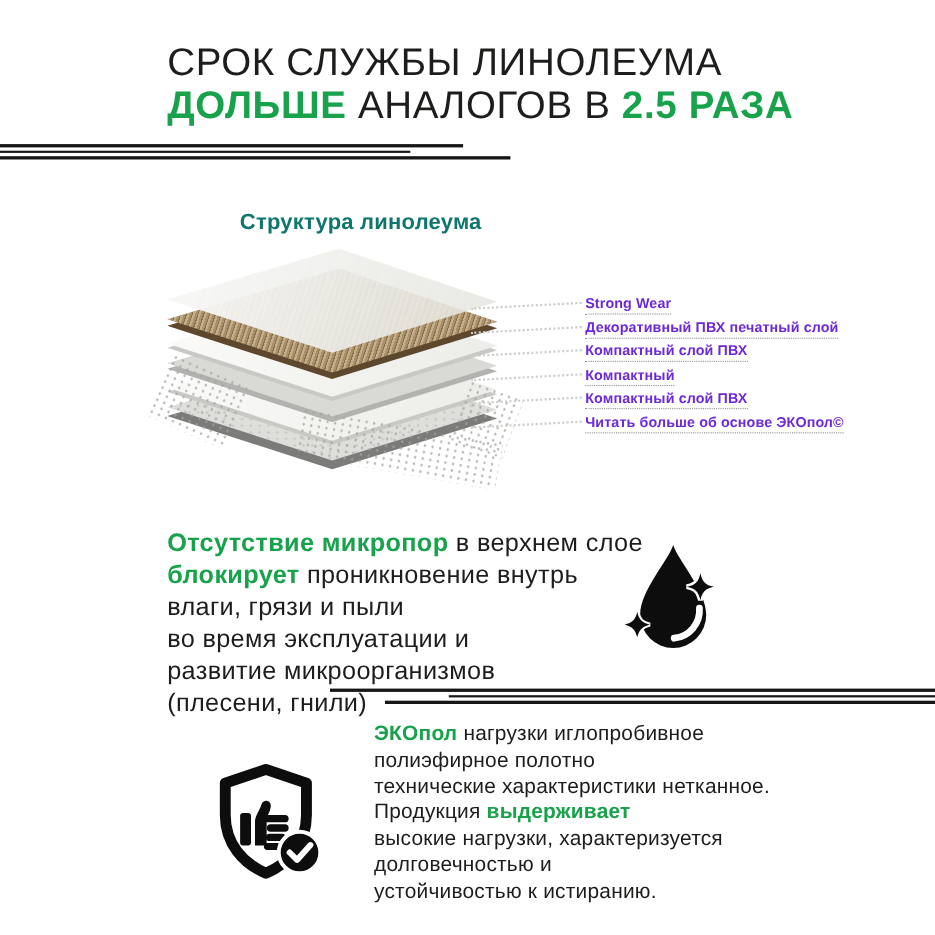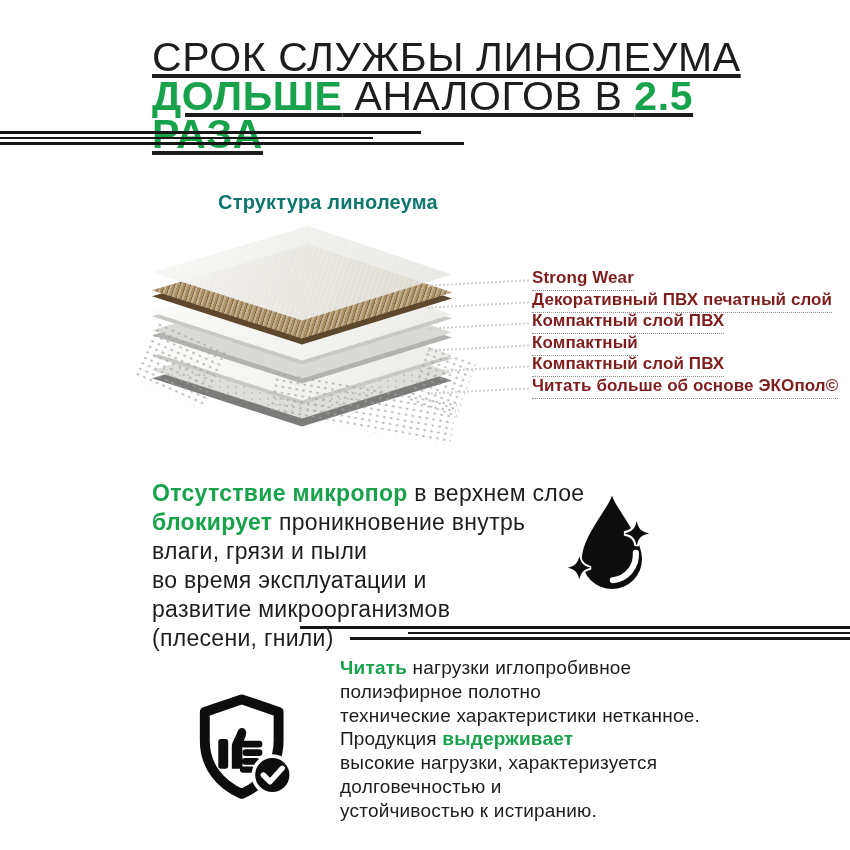--- a/index.html
+++ b/index.html
@@ -2,21 +2,21 @@
 <html><head>
 <meta charset="utf-8">
 <style>
   * { margin:0; padding:0; box-sizing:border-box; }
   html,body { background:#fff; }
   body { font-family:"Liberation Sans","DejaVu Sans",sans-serif; }
   .canvas { position:relative; width:850px; height:850px; background:#ffffff; overflow:hidden; }
 
   
   .hdr { position:absolute; left:152px; top:38px; width:660px; color:#1d1d1b;
-         font-size:41px; line-height:38px; letter-spacing:0.6px; font-weight:500;text-decoration:underline; }
+         font-size:35px; line-height:38px; letter-spacing:0.6px; font-weight:500; }
   .hdr .row2 { margin-top:1px; }
   .green-b { color:#17A24B; font-weight:800; }
 
   
   .bar { position:absolute; background:#161616; }
   .tl1 { left:0; top:131px; width:421px; height:3px; }
   .tl2 { left:0; top:137px; width:373px; height:2px; }
   .tl3 { left:0; top:142px; width:464px; height:3px; }
   .ml1 { left:300px; right:0; top:626px; height:3px; }
   .ml2 { left:408px; right:0; top:632px; height:2px; }
@@ -53,21 +53,21 @@
           background-size:7px 6px; opacity:0.8; }
   .dp1 { left:-6px; top:108px; width:78px; height:62px; transform:rotate(24deg); }
   .dp2 { left:122px; top:160px; width:185px; height:44px; transform:rotate(10deg); }
   .dp3 { left:268px; top:126px; width:52px; height:58px; transform:rotate(20deg); }
 
   
   .labels { position:absolute; left:428px; top:264px; width:300px; }
   .lab-row { position:absolute; left:0; display:flex; align-items:flex-end; }
   .leader { width:101px; height:0; border-top:2px dotted #cfcfca;
             transform:rotate(-3deg); margin:0 3px 7px 0; }
-  .lab-txt { font-size:17px; font-weight:700; color:#7f1d1d; letter-spacing:0.1px;
+  .lab-txt { font-size:13px; font-weight:700; color:#6d28d9; letter-spacing:0.1px;
              border-bottom:1.5px dotted #8f8f8b; padding-bottom:2px; white-space:nowrap; }
 
   
   .para { position:absolute; color:#1d1d1b; font-weight:500; }
   .p-micro { left:152px; top:479px; width:440px; font-size:23px; line-height:29px; letter-spacing:0.3px; }
   .p-base  { left:340px; top:656px; width:390px; font-size:19px; line-height:23.8px; letter-spacing:0.2px; }
 
   
   .drop-wrap { position:absolute; left:566px; top:491px; width:92px; height:106px; }
   .shield-wrap { position:absolute; left:198px; top:694px; width:100px; height:108px; }
@@ -162,21 +162,21 @@
       <path d="M78 34 C80 43 83 46 92 48 C83 50 80 53 78 62 C76 53 73 50 64 48 C73 46 76 43 78 34 Z" fill="#0d0d0d" stroke="#ffffff" stroke-width="5" paint-order="stroke"></path>
       <path d="M13 74 C15 82 18 85 26 87 C18 89 15 92 13 100 C11 92 8 89 0 87 C8 85 11 82 13 74 Z" fill="#0d0d0d" stroke="#ffffff" stroke-width="4" paint-order="stroke"></path>
     </svg>
   </div>
 
   <div class="bar ml1"></div>
   <div class="bar ml2"></div>
   <div class="bar ml3"></div>
 
   <div class="para p-base">
-      <div><span class="green-b">Читать</span><span> нагрузки иглопробивное</span></div>
+      <div><span class="green-b">ЭКОпол</span><span> нагрузки иглопробивное</span></div>
       <div><span>полиэфирное полотно</span></div>
       <div><span>технические характеристики нетканное.</span></div>
       <div><span>Продукция </span><span class="green-b">выдерживает</span></div>
       <div><span>высокие нагрузки, характеризуется</span></div>
       <div><span>долговечностью и</span></div>
       <div><span>устойчивостью к истиранию.</span></div>
     </div>
 
   <div class="shield-wrap">
     <svg viewBox="0 0 110 120" aria-hidden="true">

